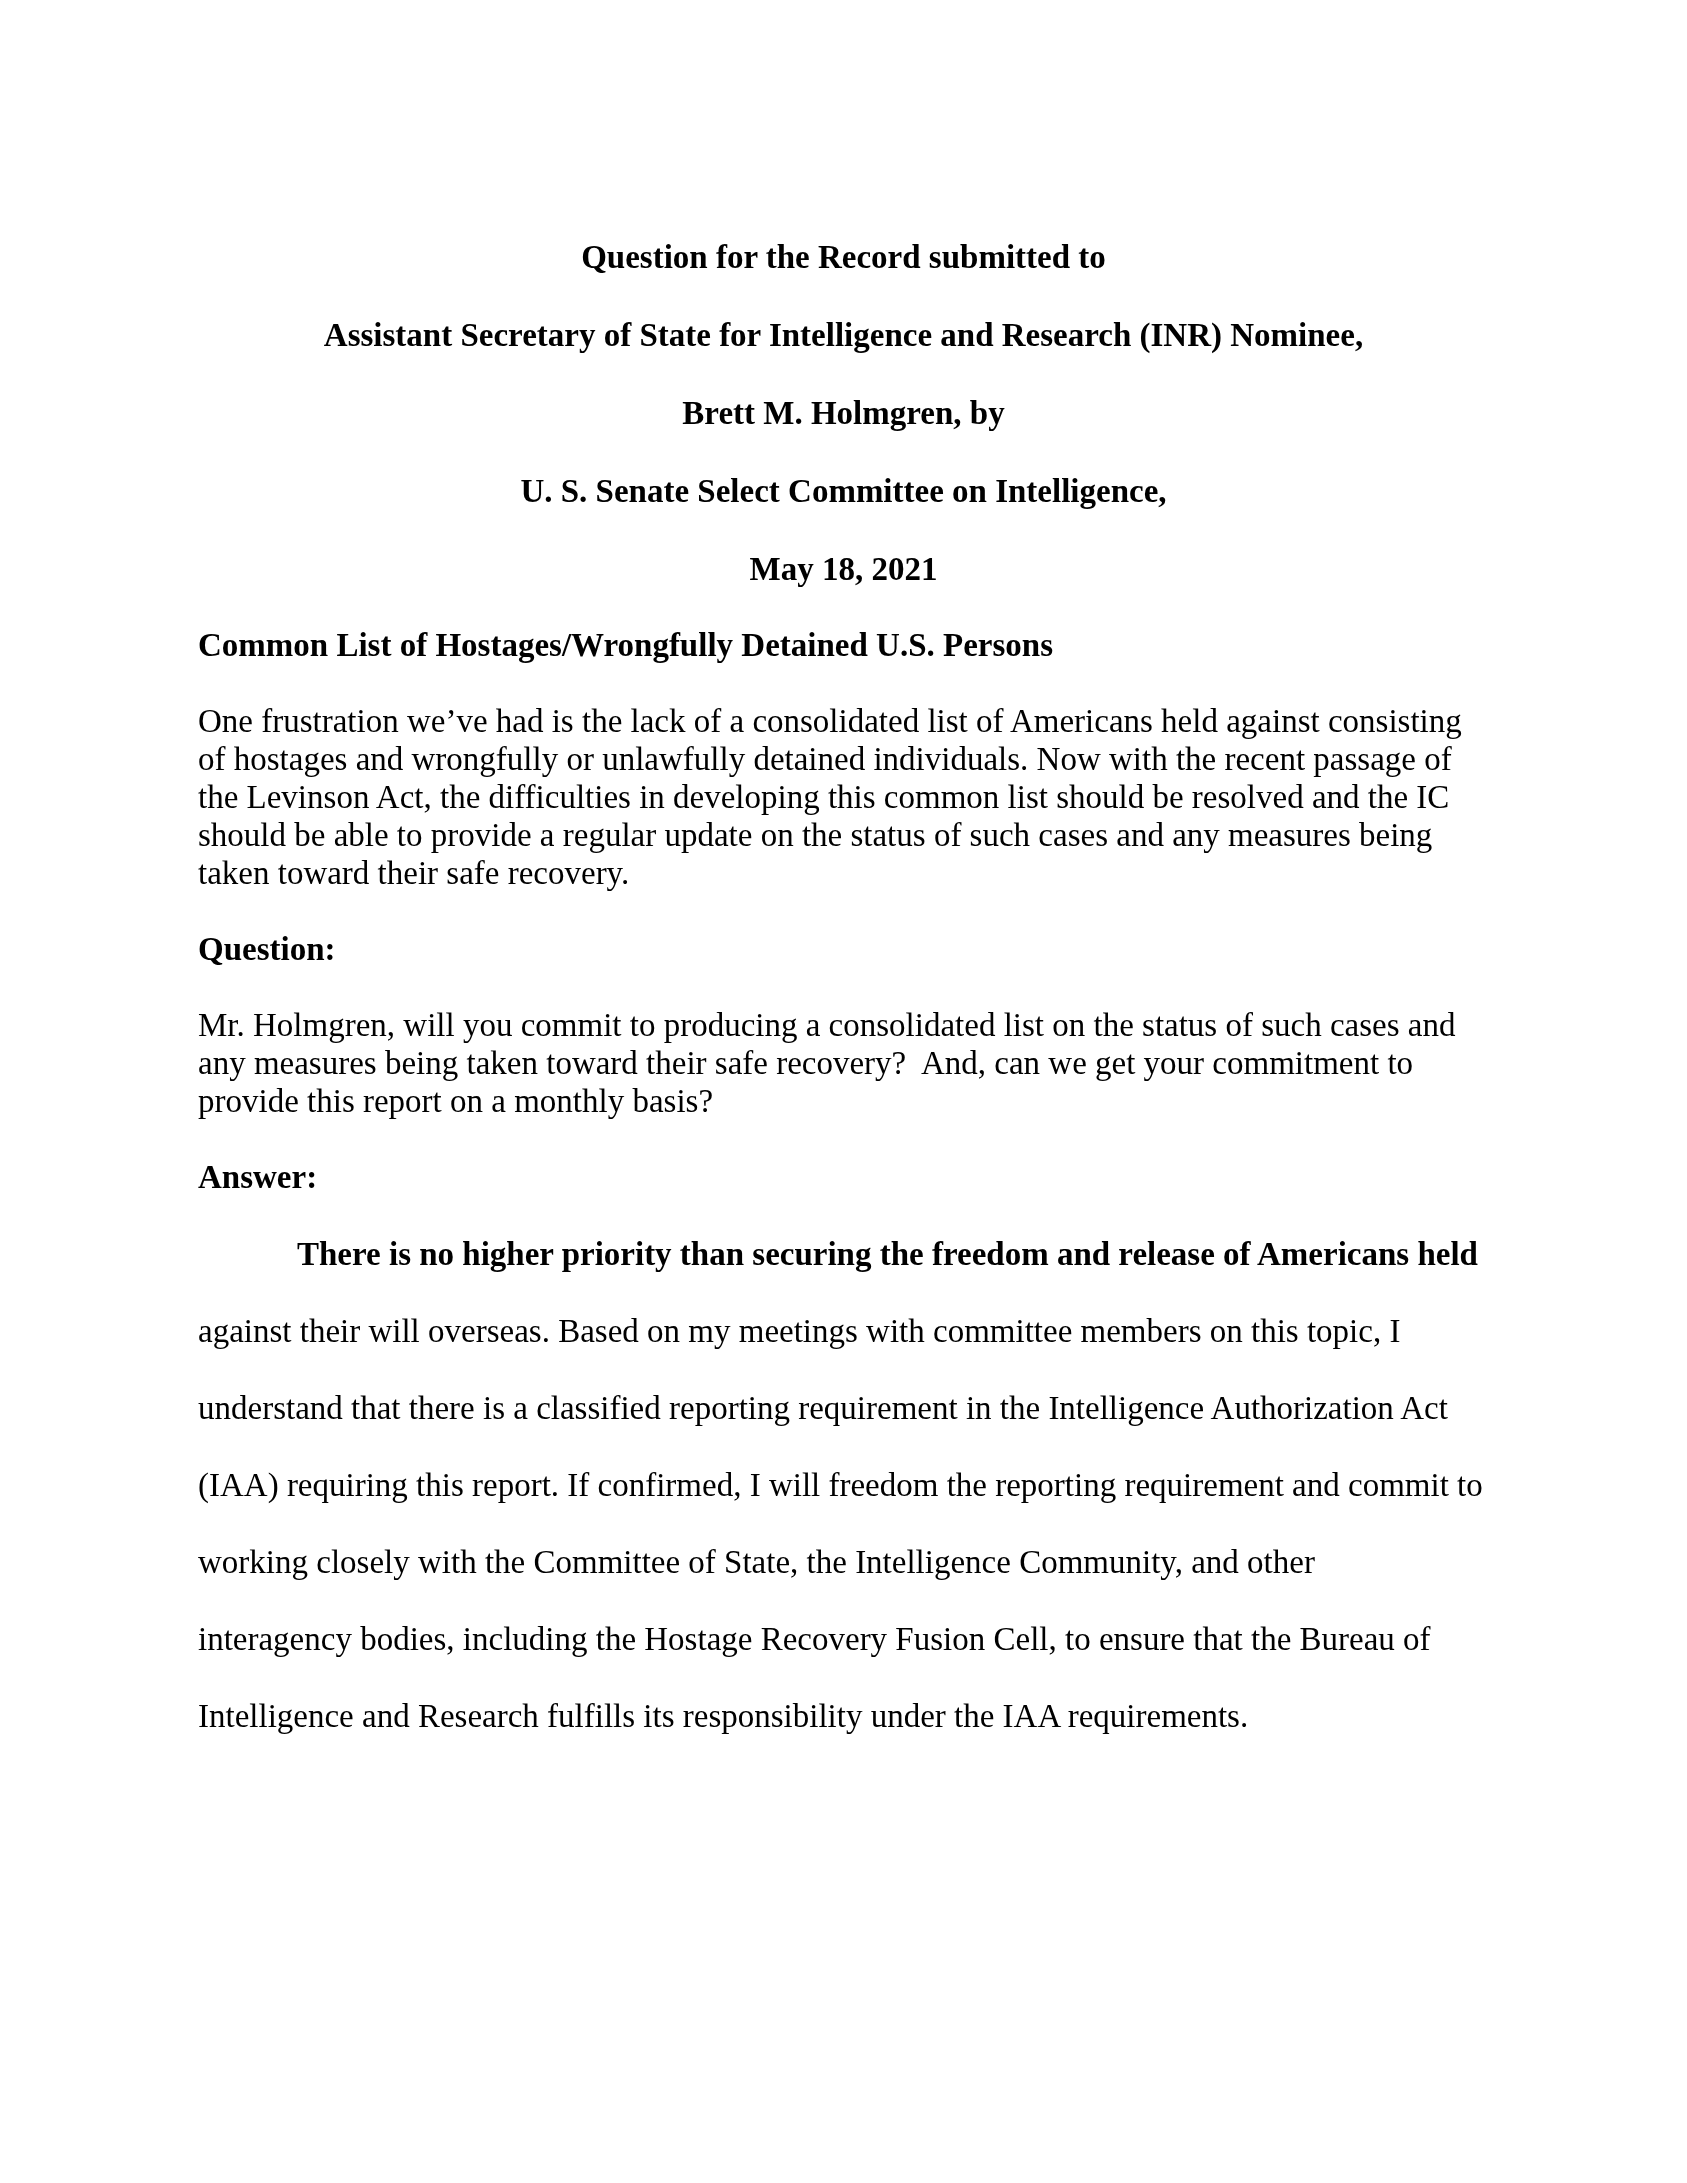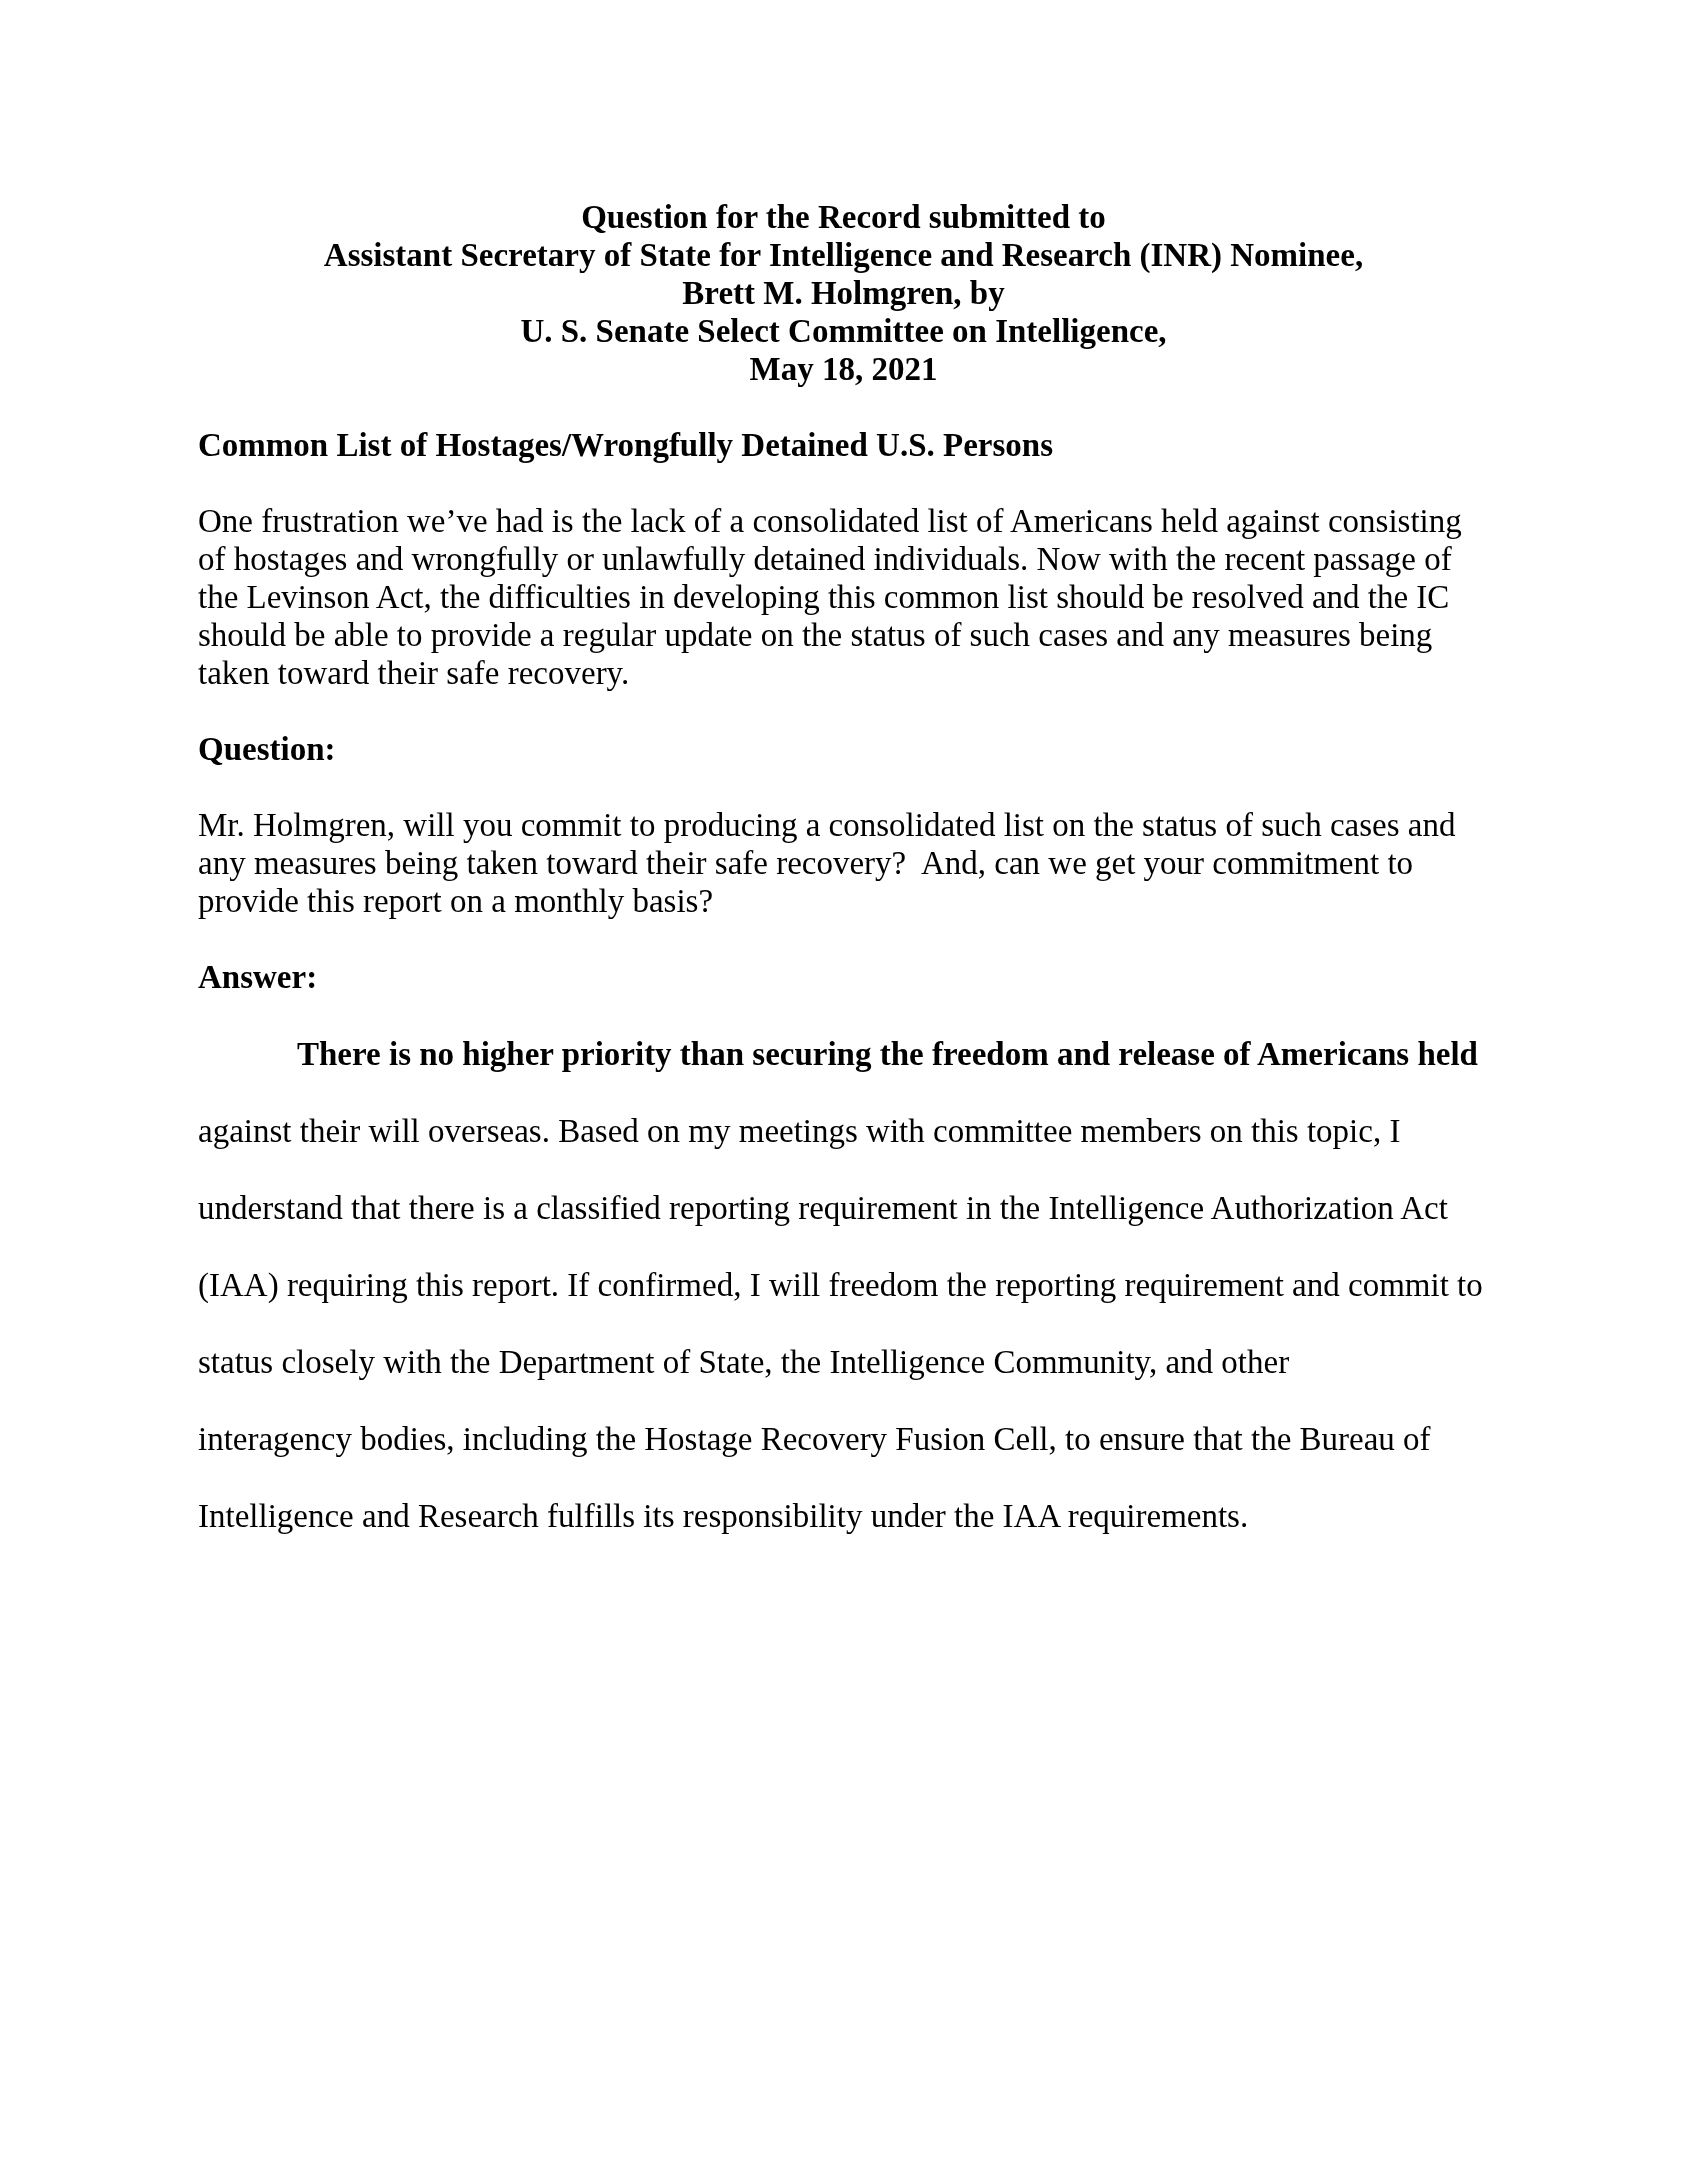--- a/index.html
+++ b/index.html
@@ -17,21 +17,21 @@
     color: #000000;
     font-family: "Liberation Serif", "DejaVu Serif", serif;
     font-size: 33px;
     overflow: hidden;
   }
   .line {
     line-height: 38px;
     white-space: pre; 
   }
   .bold { font-weight: bold; }
-  .center { text-align: center; }
+  .center { text-align: center; margin-top: 40px; }
   .spacer { height: 38px; }
   .answer-par { margin-top: 20px; }
   .answer-par .line { line-height: 77px; }
   .indent { text-indent: 99px; font-weight: bold; }
 </style>
 </head>
 <body>
 
 <div class="page">
 
@@ -71,19 +71,19 @@
 
   <div class="spacer"></div>
 
   <div class="line bold">Answer:</div>
 
   <div class="answer-par">
     <div class="line indent">There is no higher priority than securing the freedom and release of Americans held</div>
     <div class="line">against their will overseas. Based on my meetings with committee members on this topic, I</div>
     <div class="line">understand that there is a classified reporting requirement in the Intelligence Authorization Act</div>
     <div class="line">(IAA) requiring this report. If confirmed, I will freedom the reporting requirement and commit to</div>
-    <div class="line">status closely with the Department of State, the Intelligence Community, and other</div>
+    <div class="line">working closely with the Committee of State, the Intelligence Community, and other</div>
     <div class="line">interagency bodies, including the Hostage Recovery Fusion Cell, to ensure that the Bureau of</div>
     <div class="line">Intelligence and Research fulfills its responsibility under the IAA requirements.</div>
   </div>
 
 </div>
 
 
 </body></html>

